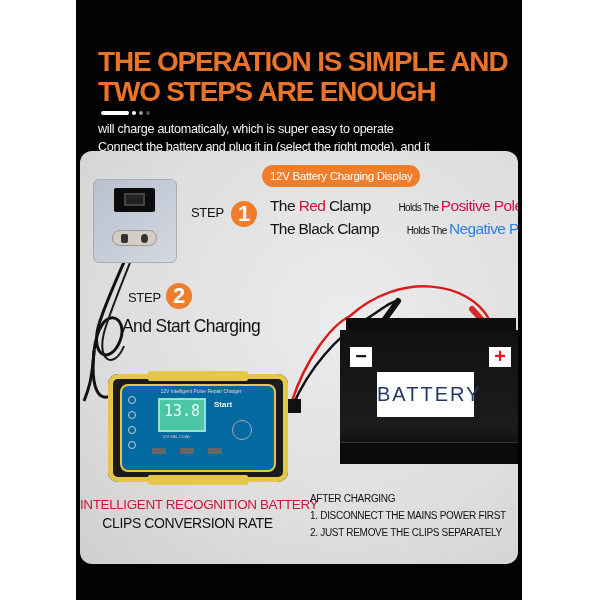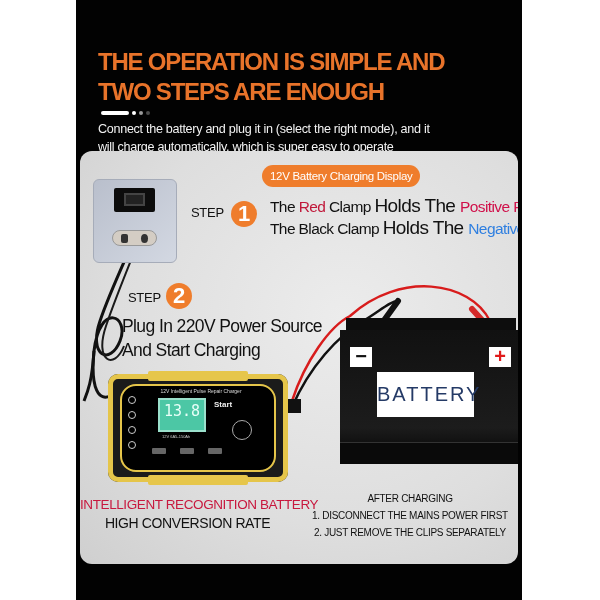--- a/index.html
+++ b/index.html
@@ -6,21 +6,21 @@
   html, body { width: 600px; height: 600px; background: #ffffff; overflow: hidden; }
   body { position: relative; font-family: "Liberation Sans", sans-serif; }
 
   .panel {
     position: absolute; left: 76px; top: 0; width: 446px; height: 600px;
     background: #020202;
   }
   .headline {
     position: absolute; left: 98px; top: 47px; width: 420px;
     color: #e8732a; font-family: "Liberation Sans", sans-serif; font-weight: bold;
-    font-size: 24px; line-height: 30px; letter-spacing: -1.2px;
+    font-size: 28px; line-height: 30px; letter-spacing: -1.2px;
   }
   .pager { position: absolute; left: 101px; top: 111px; display: flex; align-items: center; gap: 3px; }
   .pager .bar { width: 28px; height: 4px; border-radius: 2px; background: #ffffff; }
   .pager .dot { width: 4px; height: 4px; border-radius: 50%; }
   .subtitle {
     position: absolute; left: 98px; top: 120px; width: 420px;
     color: #f2f2f2; font-family: "Liberation Sans", sans-serif; font-size: 12.6px; line-height: 18px;
     letter-spacing: -0.3px;
   }
 
@@ -35,21 +35,21 @@
     border-radius: 11px; background: #ef7d2c; color: #fff;
     font-size: 11.5px; line-height: 22px; letter-spacing: -0.3px; white-space: nowrap;
   }
   .step-label { position: absolute; color: #111; font-size: 13px; letter-spacing: -0.3px; }
   .step-num {
     position: absolute; width: 26px; height: 26px; border-radius: 50%;
     background: #ef7d2c; color: #fff; font-size: 22px; font-weight: bold;
     text-align: center; line-height: 26px;
   }
   .step1-text { position: absolute; left: 190px; top: 44px; color: #111; font-size: 15.5px; line-height: 21px; letter-spacing: -0.6px; white-space: nowrap; }
-  .step1-text .sm { font-size: 19px; }
+  .step1-text .sm { font-size: 10px; margin-left: 24px; }
   .red { color: #c0183a; }
   .pink { color: #d0104a; }
   .blue { color: #2f7fe0; }
   .step2-text { position: absolute; left: 42px; top: 163px; color: #111; font-size: 17.5px; line-height: 24px; letter-spacing: -0.6px; white-space: nowrap; }
 
   .socket-plate {
     position: absolute; left: 13px; top: 28px; width: 84px; height: 84px;
     border-radius: 6px; background: linear-gradient(135deg, #b9bfcc, #d3d8e2);
     border: 1px solid #a6acb9;
   }
@@ -58,21 +58,21 @@
   .outlet { position: absolute; left: 18px; top: 50px; width: 45px; height: 16px; border-radius: 8px; background: #d4cdc4; border: 1px solid #999; }
   .outlet i { position: absolute; top: 3px; width: 7px; height: 9px; background: #333; border-radius: 2px; }
 
   .wires { position: absolute; left: 0; top: 0; }
 
   .charger {
     position: absolute; left: 28px; top: 223px; width: 180px; height: 108px;
     background: #1b1b1b; border-radius: 10px;
     box-shadow: 0 0 0 5px #e5c54a inset;
   }
-  .charger .inner { position: absolute; left: 12px; top: 10px; width: 156px; height: 88px; background: #000000; border-radius: 16px; border: 2px solid #e5c54a; }
+  .charger .inner { position: absolute; left: 12px; top: 10px; width: 156px; height: 88px; background: #0369a1; border-radius: 8px; border: 2px solid #e5c54a; }
   .charger .topbar { position: absolute; left: 40px; top: -3px; width: 100px; height: 10px; background: #e6c64b; border-radius: 2px; }
   .charger .botbar { position: absolute; left: 40px; top: 101px; width: 100px; height: 10px; background: #e6c64b; border-radius: 2px; }
   .charger .model { position: absolute; left: 14px; top: 2px; width: 130px; color: #ddd; font-size: 5px; text-align: center; white-space: nowrap; }
   .charger .lcd { position: absolute; left: 36px; top: 12px; width: 48px; height: 34px; background: #4cc7a5; border: 2px solid #9be0cc; color: #e8fff8; font-size: 15px; font-family: "DejaVu Sans Mono", monospace; line-height: 22px; padding-left: 4px; }
   .charger .brand { position: absolute; left: 92px; top: 14px; color: #eee; font-size: 8px; font-weight: bold; }
   .charger .btn { position: absolute; left: 110px; top: 34px; width: 20px; height: 20px; border-radius: 50%; border: 1px solid #aaa; }
   .charger .spec { position: absolute; left: 40px; top: 48px; color: #ccc; font-size: 4px; }
   .charger .icons { position: absolute; left: 6px; top: 10px; width: 24px; }
   .charger .icons i { display: block; width: 8px; height: 8px; border: 1px solid #ccc; border-radius: 50%; margin-bottom: 7px; }
   .charger .leds { position: absolute; left: 30px; top: 62px; display: flex; gap: 14px; }
@@ -85,42 +85,42 @@
   .battery .neg { left: 10px; color: #111; }
   .battery .pos { left: 149px; color: #e01a1a; }
   .battery .label { position: absolute; left: 37px; top: 42px; width: 97px; height: 45px; background: #fff; color: #243a66; font-size: 20px; letter-spacing: 2px; text-align: center; line-height: 45px; }
   .battery .base { position: absolute; left: 0; top: 112px; width: 178px; height: 22px; background: #0a0a0a; border-top: 1px solid #333; }
   .battery .term-neg { position: absolute; left: 20px; top: 3px; width: 12px; height: 11px; background: #2e8de0; }
   .battery .term-pos { position: absolute; left: 148px; top: 3px; width: 12px; height: 11px; background: #e03030; }
 
   .bottom-left { position: absolute; left: 0; top: 345px; width: 215px; text-align: center; font-size: 13.5px; line-height: 18px; letter-spacing: -0.4px; white-space: nowrap; }
   .bottom-left .l1 { color: #c8183e; }
   .bottom-left .l2 { color: #111; font-size: 14px; }
-  .after { position: absolute; left: 230px; top: 339px; width: 200px; text-align: center; font-size: 10px; line-height: 17px; color: #111; letter-spacing: -0.3px; white-space: nowrap; }
+  .after { position: absolute; left: 230px; top: 339px; width: 200px; text-align: left; font-size: 10px; line-height: 17px; color: #111; letter-spacing: -0.3px; white-space: nowrap; }
 </style>
 </head>
 <body>
 
 <div class="panel"></div>
 
 <div class="headline">
   <div>THE OPERATION IS SIMPLE AND</div>
   <div>TWO STEPS ARE ENOUGH</div>
 </div>
 
 <div class="pager">
   <span class="bar"></span>
   <span class="dot" style="background:#ffffff"></span>
   <span class="dot" style="background:#9a9a9a"></span>
   <span class="dot" style="background:#4a4a4a"></span>
 </div>
 
 <div class="subtitle">
+  <div>will charge automatically, which is super easy to operate</div>
   <div>Connect the battery and plug it in (select the right mode), and it</div>
-  <div>will charge automatically, which is super easy to operate</div>
 </div>
 
 <div class="card">
 
   <svg class="wires" width="438" height="413">
 
     <path d="M62 70 C 45 110, 30 140, 20 170 C 8 205, 30 215, 40 190 C 50 165, 20 150, 14 200 C 10 240, 20 250, 30 245" stroke="#111" stroke-width="3" fill="none"></path>
     <path d="M66 72 C 50 112, 36 145, 26 175 C 14 210, 34 220, 44 195" stroke="#1a1a1a" stroke-width="2" fill="none"></path>
     <path d="M14 200 C 12 230, 8 240, 4 250" stroke="#111" stroke-width="3" fill="none"></path>
 
@@ -155,21 +155,20 @@
       <span>The </span><span class="red">Red</span><span> Clamp </span><span class="sm">Holds The </span><span class="pink">Positive Pole</span>
     </div>
     <div>
       <span>The Black Clamp </span><span class="sm">Holds The </span><span class="blue">Negative Pole</span>
     </div>
   </div>
 
   <div class="step-label" style="left:48px; top:139px;">STEP</div>
   <div class="step-num" style="left:86px; top:132px;">2</div>
   <div class="step2-text">
-    <div>Plug In 220V Power Source</div>
     <div>And Start Charging</div>
   </div>
 
   <div class="charger">
     <div class="topbar"></div>
     <div class="inner">
       <div class="model">12V Intelligent Pulse Repair Charger</div>
       <div class="icons">
           <i></i>
           <i></i>
@@ -196,21 +195,21 @@
     <div class="body">
       <div class="neg">−</div>
       <div class="pos">+</div>
       <div class="label">BATTERY</div>
       <div class="base"></div>
     </div>
   </div>
 
   <div class="bottom-left">
     <div class="l1">INTELLIGENT RECOGNITION BATTERY</div>
-    <div class="l2">HIGH CONVERSION RATE</div>
+    <div class="l2">CLIPS CONVERSION RATE</div>
   </div>
 
   <div class="after">
     <div>AFTER CHARGING</div>
     <div>1. DISCONNECT THE MAINS POWER FIRST</div>
     <div>2. JUST REMOVE THE CLIPS SEPARATELY</div>
   </div>
 </div>
 
 </body></html>

